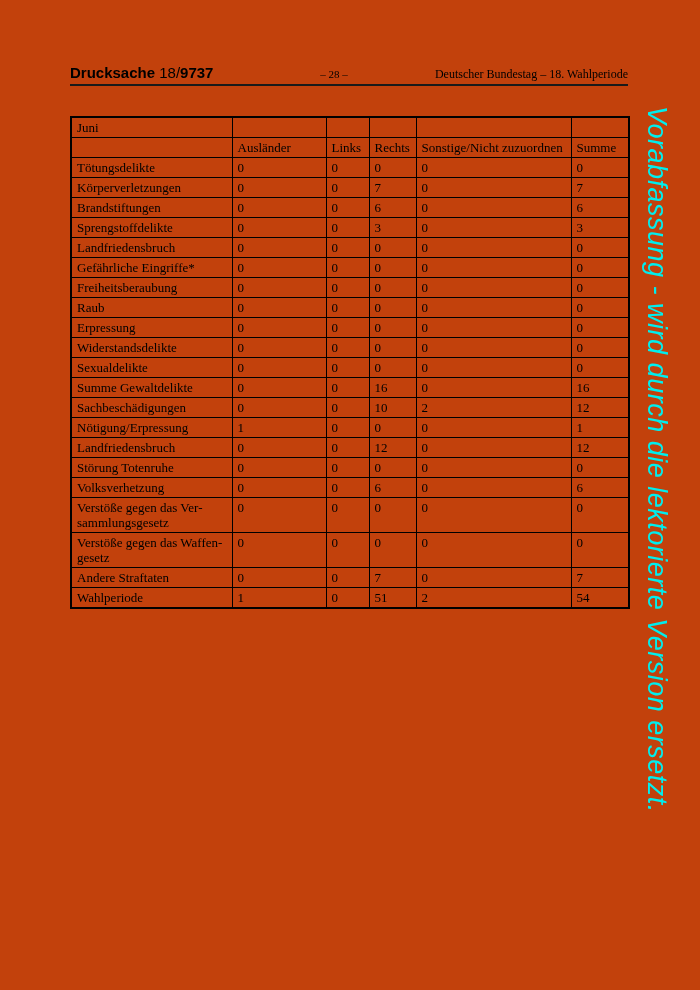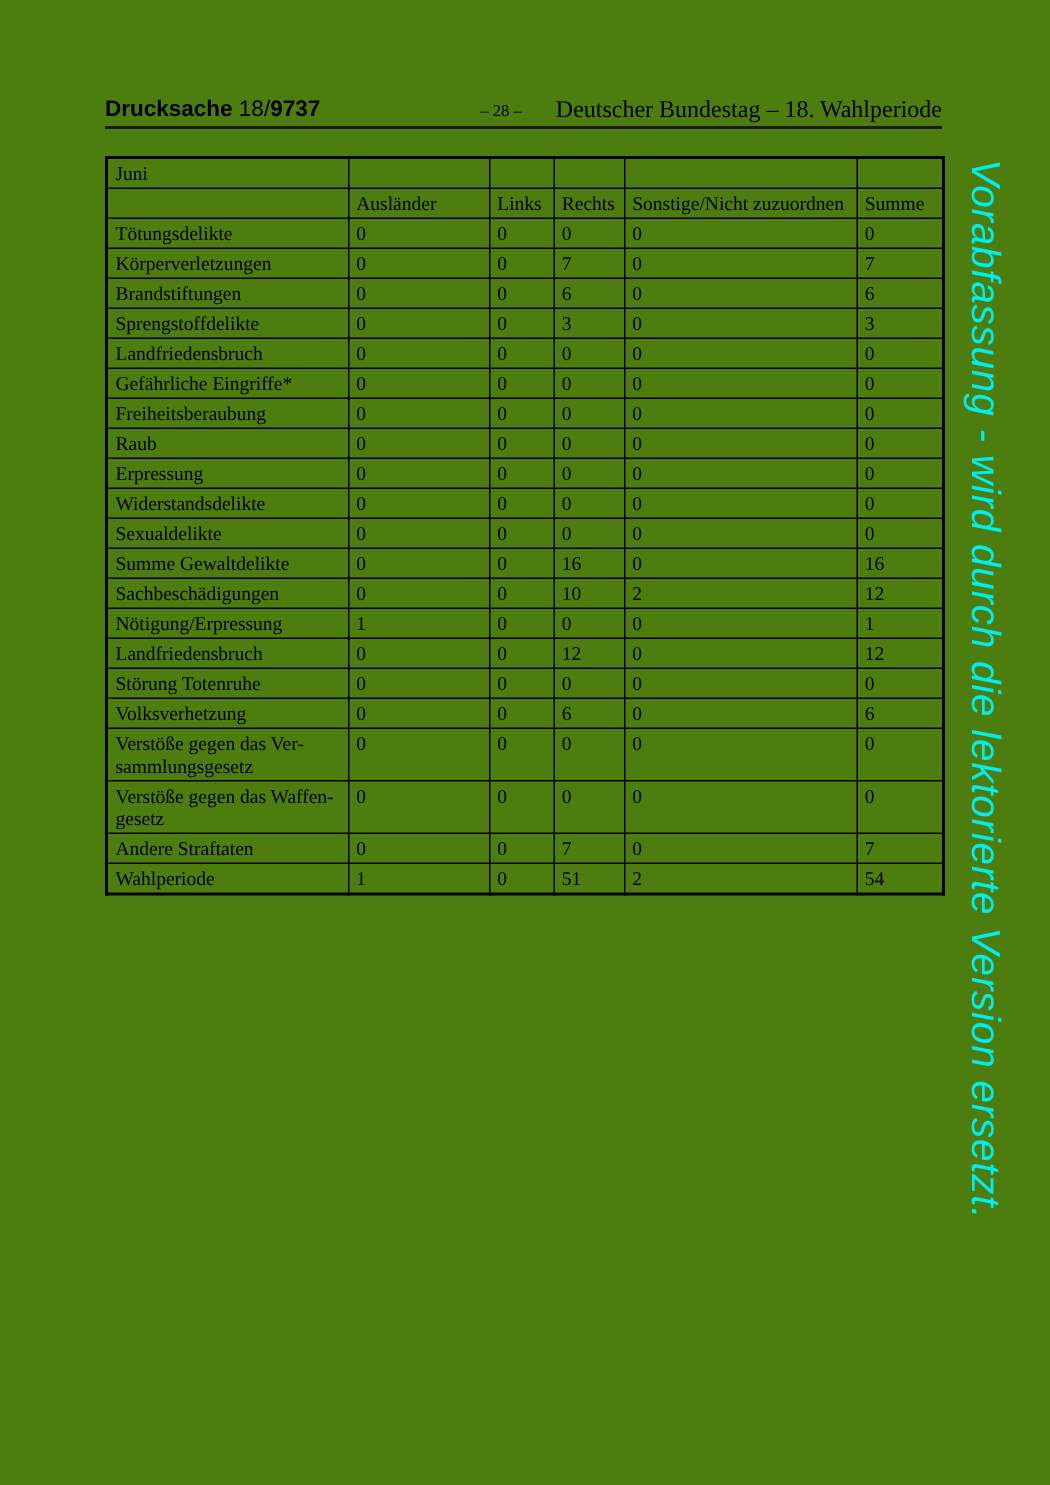--- a/index.html
+++ b/index.html
@@ -4,45 +4,45 @@
 <style>
   html, body { margin: 0; padding: 0; }
   body {
     width: 700px; height: 990px;
     background: #ffffff;
     font-family: "Liberation Serif", serif;
     color: #000000;
     position: relative;
     overflow: hidden;
   }
-  .page { position: absolute; inset: 0; background: #4d7c0f; }
+  .page { position: absolute; inset: 0; background: #c2410c; }
 
   
   .header-left {
     position: absolute; left: 70px; top: 64px;
     font-family: "Liberation Sans", sans-serif;
     font-size: 15px; line-height: 18px; white-space: nowrap;
   }
   .header-left .hl-bold { font-weight: bold; }
   .header-left .hl-light { font-weight: normal; }
   .header-center {
     position: absolute; left: 254px; top: 66px; width: 160px;
     text-align: center; font-size: 11px; line-height: 16px;
   }
   .header-right {
     position: absolute; right: 72px; top: 66px;
-    font-size: 16px; line-height: 16px; white-space: nowrap;
+    font-size: 12px; line-height: 16px; white-space: nowrap;
   }
   .header-rule {
     position: absolute; left: 70px; top: 84px; width: 558px; height: 2px;
     background: #1a1a1a;
   }
 
   
-  .table-wrap { position: absolute; left: 70px; top: 104px; width: 558px; }
+  .table-wrap { position: absolute; left: 70px; top: 116px; width: 558px; }
   table.stats {
     border-collapse: collapse; table-layout: fixed; width: 558px;
     border: 2px solid #000;
   }
   table.stats td {
     border: 1px solid #000;
     font-size: 13px; line-height: 15px;
     padding: 2px 4px 2px 5px;
     vertical-align: top;
     overflow: hidden;

